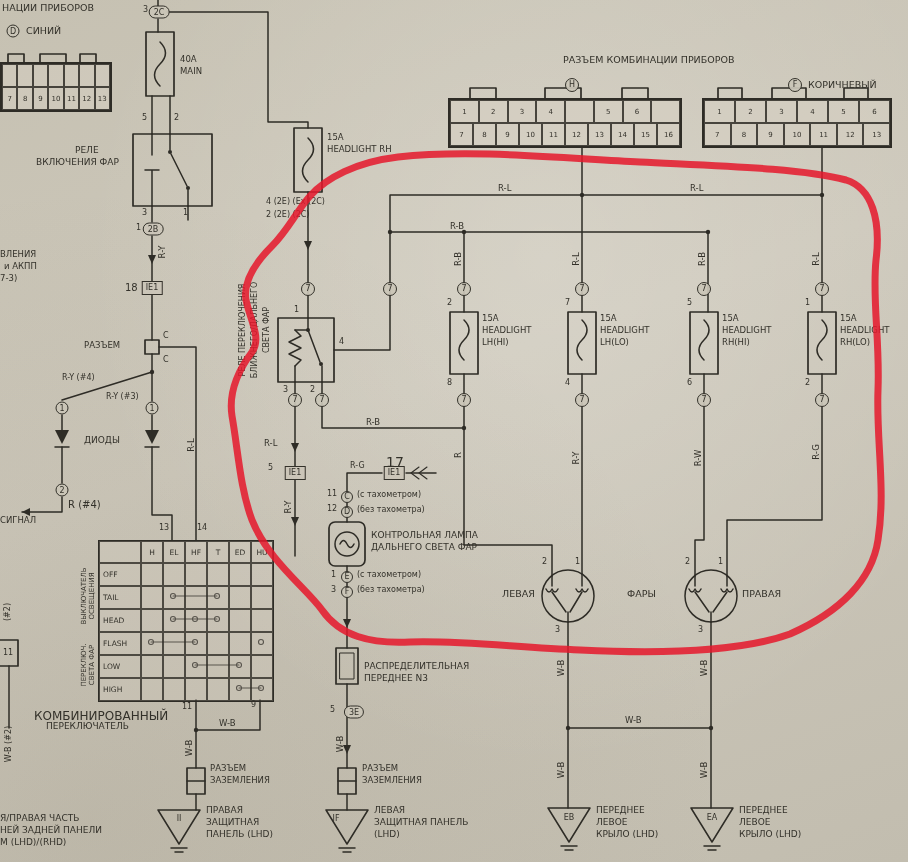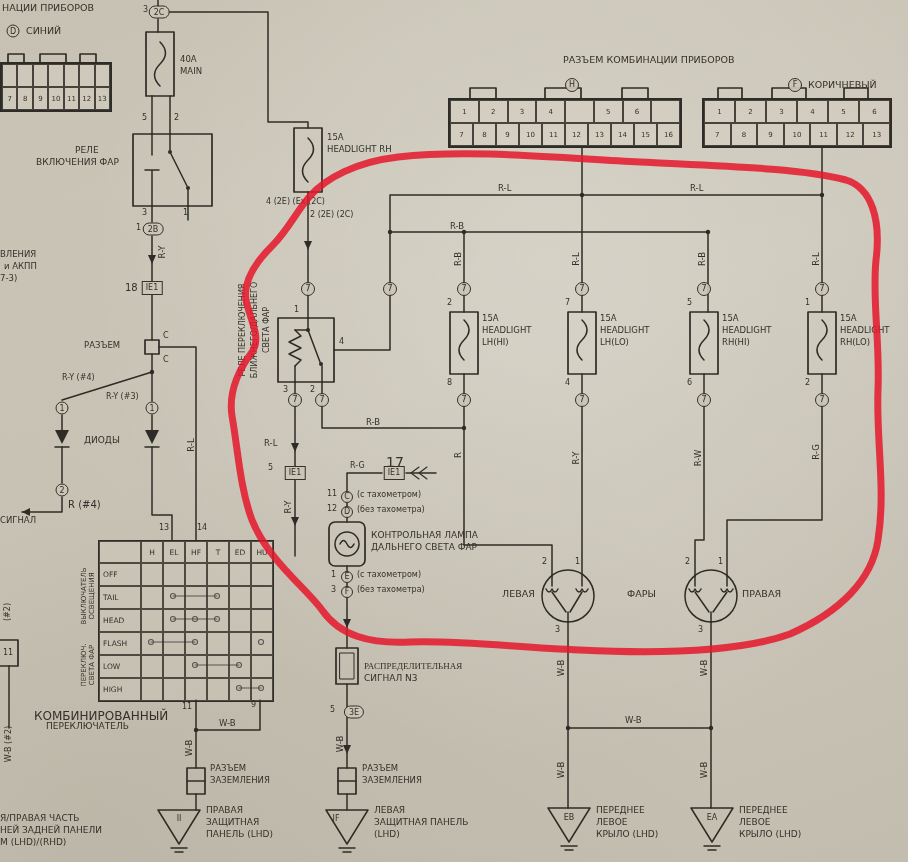--- a/index.html
+++ b/index.html
@@ -341,21 +341,21 @@
       <div class="el t" style="left: 206px; top: 830px; font-size: 9px;">ПАНЕЛЬ (LHD)</div>
       <div class="el t" style="left: 0px; top: 814px; font-size: 9px;">Я/ПРАВАЯ ЧАСТЬ</div>
       <div class="el t" style="left: 0px; top: 826px; font-size: 9px;">НЕЙ ЗАДНЕЙ ПАНЕЛИ</div>
       <div class="el t" style="left: 0px; top: 838px; font-size: 9px;">М (LHD)/(RHD)</div>
       <div class="el t rot" style="left: 8px; top: 612px; font-size: 8px;">(#2)</div>
       <div class="el t" style="left: 3px; top: 649px; font-size: 8px;">11</div>
       <div class="el t rot" style="left: 9px; top: 744px; font-size: 8px;">W-B (#2)</div>
       <div class="el t" style="left: 327px; top: 133px;">15A</div>
       <div class="el t" style="left: 327px; top: 145px;">HEADLIGHT RH</div>
       <div class="el t" style="left: 266px; top: 198px; font-size: 8px;">4 (2E) (Ex (2C)</div>
-      <div class="el t" style="left: 266px; top: 211px; font-size: 8px; margin-left: 44px;">2 (2E) (2C)</div>
+      <div class="el t" style="left: 266px; top: 211px; font-size: 8px;">2 (2E) (2C)</div>
       <div class="el t rot" style="left: 243px; top: 330px; font-size: 8px;">РЕЛЕ ПЕРЕКЛЮЧЕНИЯ</div>
       <div class="el t rot" style="left: 255px; top: 330px; font-size: 8px;">БЛИЖНЕГО/ДАЛЬНЕГО</div>
       <div class="el t rot" style="left: 267px; top: 330px; font-size: 8px;">СВЕТА ФАР</div>
       <div class="el t" style="left: 294px; top: 306px; font-size: 8px;">1</div>
       <div class="el t" style="left: 339px; top: 338px; font-size: 8px;">4</div>
       <div class="el t" style="left: 283px; top: 386px; font-size: 8px;">3</div>
       <div class="el t" style="left: 310px; top: 386px; font-size: 8px;">2</div>
       <div class="el t" style="left: 264px; top: 439px;">R-L</div>
       <div class="el t" style="left: 268px; top: 464px; font-size: 8px;">5</div>
       <div class="el box" style="left: 295px; top: 473px;">IE1</div>
@@ -436,22 +436,22 @@
       <div class="el t rot" style="left: 561px; top: 770px;">W-B</div>
       <div class="el t rot" style="left: 704px; top: 770px;">W-B</div>
       <div class="el t ctr" style="left: 569px; top: 818px; font-size: 8px;">EB</div>
       <div class="el t ctr" style="left: 712px; top: 818px; font-size: 8px;">EA</div>
       <div class="el t" style="left: 596px; top: 806px; font-size: 9px;">ПЕРЕДНЕЕ</div>
       <div class="el t" style="left: 596px; top: 818px; font-size: 9px;">ЛЕВОЕ</div>
       <div class="el t" style="left: 596px; top: 830px; font-size: 9px;">КРЫЛО (LHD)</div>
       <div class="el t" style="left: 739px; top: 806px; font-size: 9px;">ПЕРЕДНЕЕ</div>
       <div class="el t" style="left: 739px; top: 818px; font-size: 9px;">ЛЕВОЕ</div>
       <div class="el t" style="left: 739px; top: 830px; font-size: 9px;">КРЫЛО (LHD)</div>
-      <div class="el t" style="left: 364px; top: 662px; font-size: 9px; font-family: Liberation Serif, serif;">РАСПРЕДЕЛИТЕЛЬНАЯ</div>
-      <div class="el t" style="left: 364px; top: 674px; font-size: 9px;">СИГНАЛ N3</div>
+      <div class="el t" style="left: 364px; top: 662px; font-size: 9px;">РАСПРЕДЕЛИТЕЛЬНАЯ</div>
+      <div class="el t" style="left: 364px; top: 674px; font-size: 9px;">ПЕРЕДНЕЕ N3</div>
       <div class="el t" style="left: 330px; top: 706px; font-size: 8px;">5</div>
       <div class="el oval" style="left: 354px; top: 712px;">3E</div>
       <div class="el t rot" style="left: 340px; top: 744px;">W-B</div>
       <div class="el t" style="left: 362px; top: 764px;">РАЗЪЕМ</div>
       <div class="el t" style="left: 362px; top: 776px;">ЗАЗЕМЛЕНИЯ</div>
       <div class="el t ctr" style="left: 336px; top: 819px; font-size: 8px;">IF</div>
       <div class="el t" style="left: 374px; top: 806px; font-size: 9px;">ЛЕВАЯ</div>
       <div class="el t" style="left: 374px; top: 818px; font-size: 9px;">ЗАЩИТНАЯ ПАНЕЛЬ</div>
       <div class="el t" style="left: 374px; top: 830px; font-size: 9px;">(LHD)</div>
       <div class="el t" style="left: 563px; top: 55px; font-size: 9.5px;">РАЗЪЕМ КОМБИНАЦИИ ПРИБОРОВ</div>

